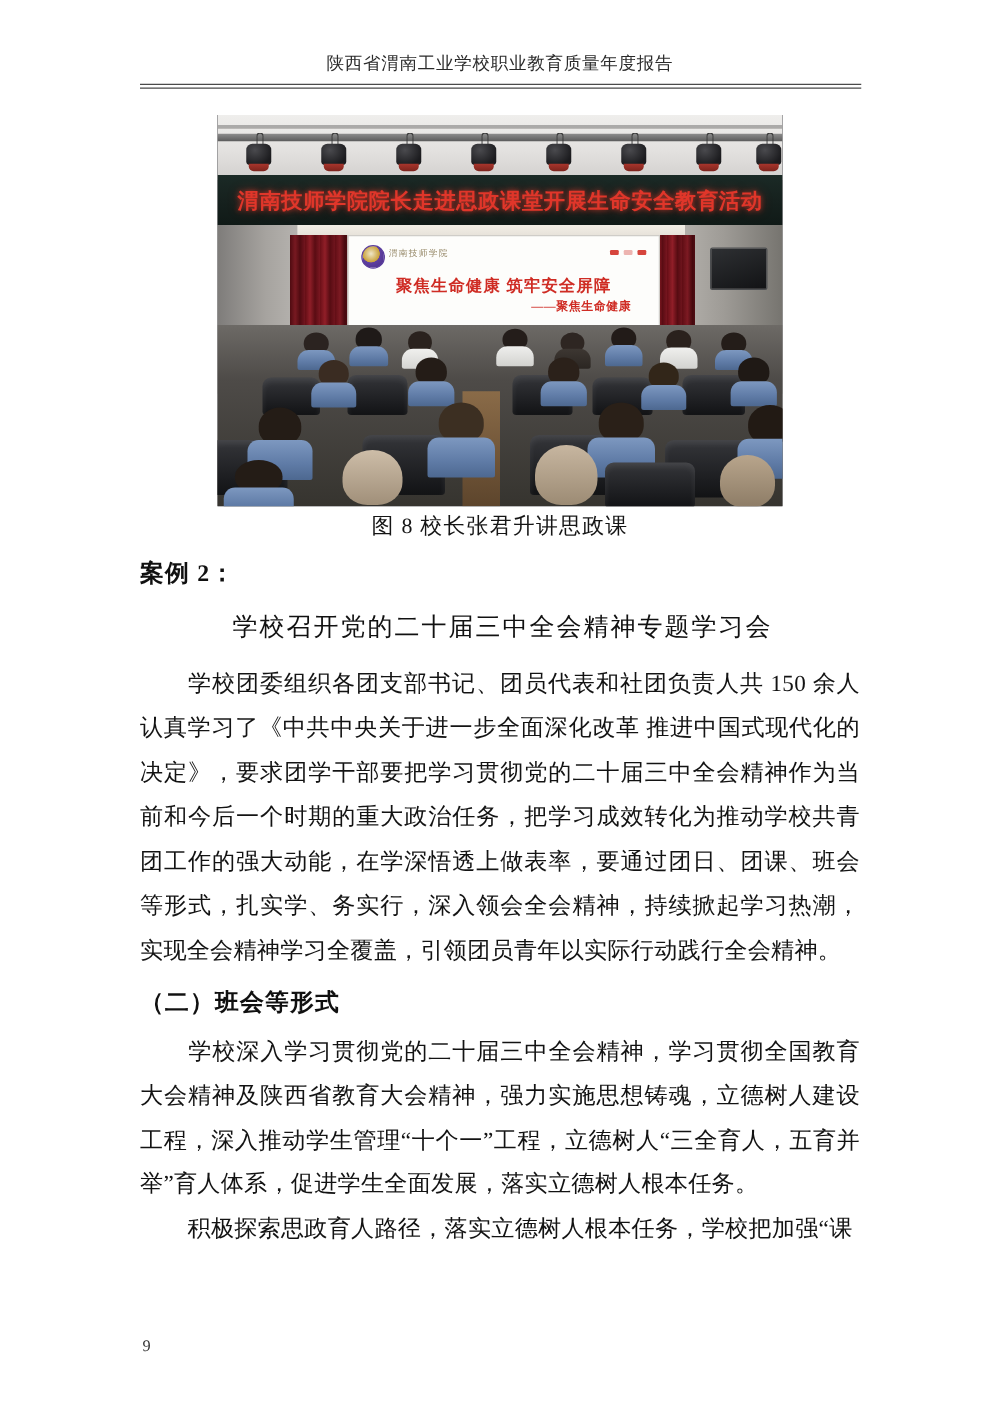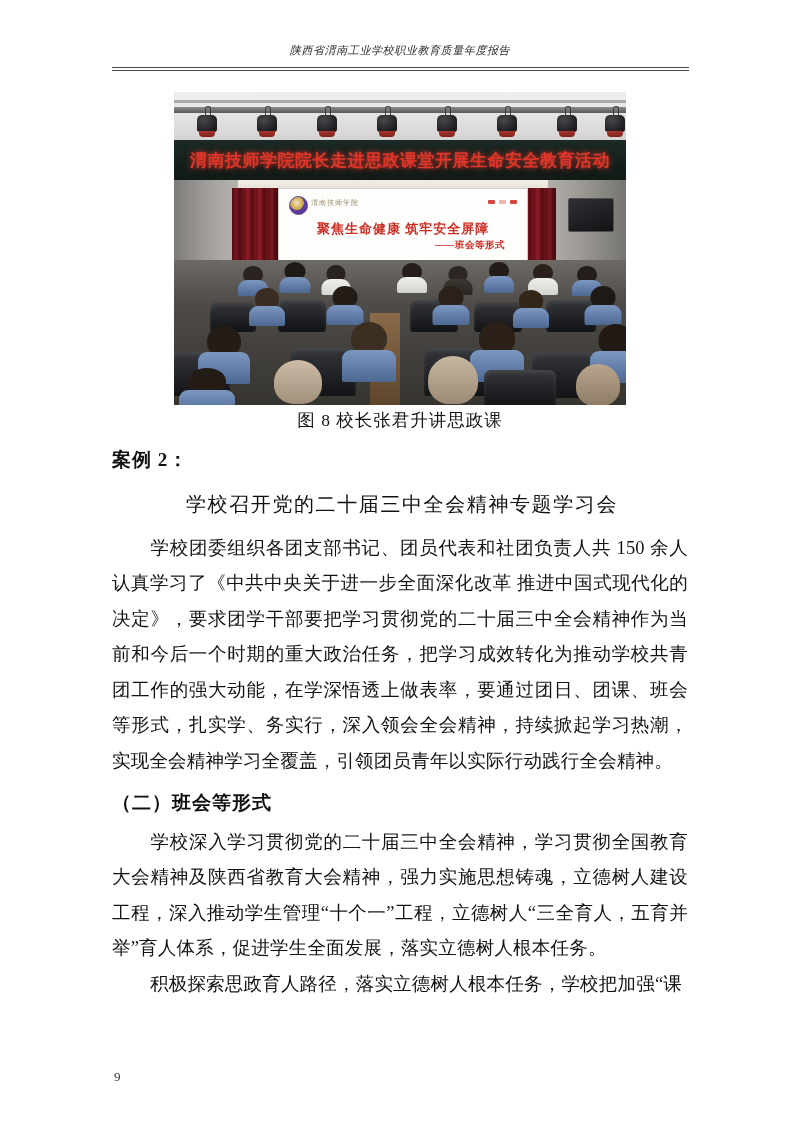--- a/index.html
+++ b/index.html
@@ -27,25 +27,24 @@
   
   .header {
     position: absolute;
     left: 112px;
     top: 44px;
     width: 576px;
     text-align: center;
   }
   .header-text {
     font-family: "Liberation Serif", "DejaVu Serif", serif;
-    font-size: 11px;
+    font-size: 14px;
     letter-spacing: 0.6px;
     color: #2a2a2a;
     line-height: 1.2;
-    font-style: italic;
   }
   .header-rule {
     position: absolute;
     left: 112px;
     top: 67px;
     width: 577px;
     height: 4px;
   }
   .header-rule .line-a {
     position: absolute;
@@ -438,21 +437,21 @@
   .case-heading {
     font-family: "Liberation Serif", "DejaVu Serif", serif;
     font-weight: bold;
     font-size: 19px;
     letter-spacing: 1px;
     color: #101010;
     margin: 0 0 16px 0;
     line-height: 1.3;
   }
   .case-title {
-    font-family: Liberation Serif, serif;
+    font-family: Liberation Mono, monospace;
     font-size: 20px;
     letter-spacing: 1.6px;
     color: #111;
     margin: 0 0 12px 0;
     padding-left: 74px;
     line-height: 1.5;
     white-space: nowrap;
   }
   .para {
     font-family: "Liberation Serif", "DejaVu Serif", serif;
@@ -565,21 +564,21 @@
 
         <div class="screen">
           <div class="logo-badge"></div>
           <div class="logo-text">渭南技师学院</div>
           <div class="dots">
             <i></i>
               <i class="pale"></i>
               <i></i>
           </div>
           <div class="slide-title">聚焦生命健康  筑牢安全屏障</div>
-          <div class="slide-sub">——班会等形式</div>
+          <div class="slide-sub">——聚焦生命健康</div>
           <div class="slide-dept">马克思主义教研部</div>
           <div class="slide-date">2024年4月</div>
           <div class="wave2"></div>
           <div class="wave"></div>
         </div>
 
         <div class="speaker">
           <div class="torso"></div>
           <div class="arm"></div>
           <div class="legs"></div>

